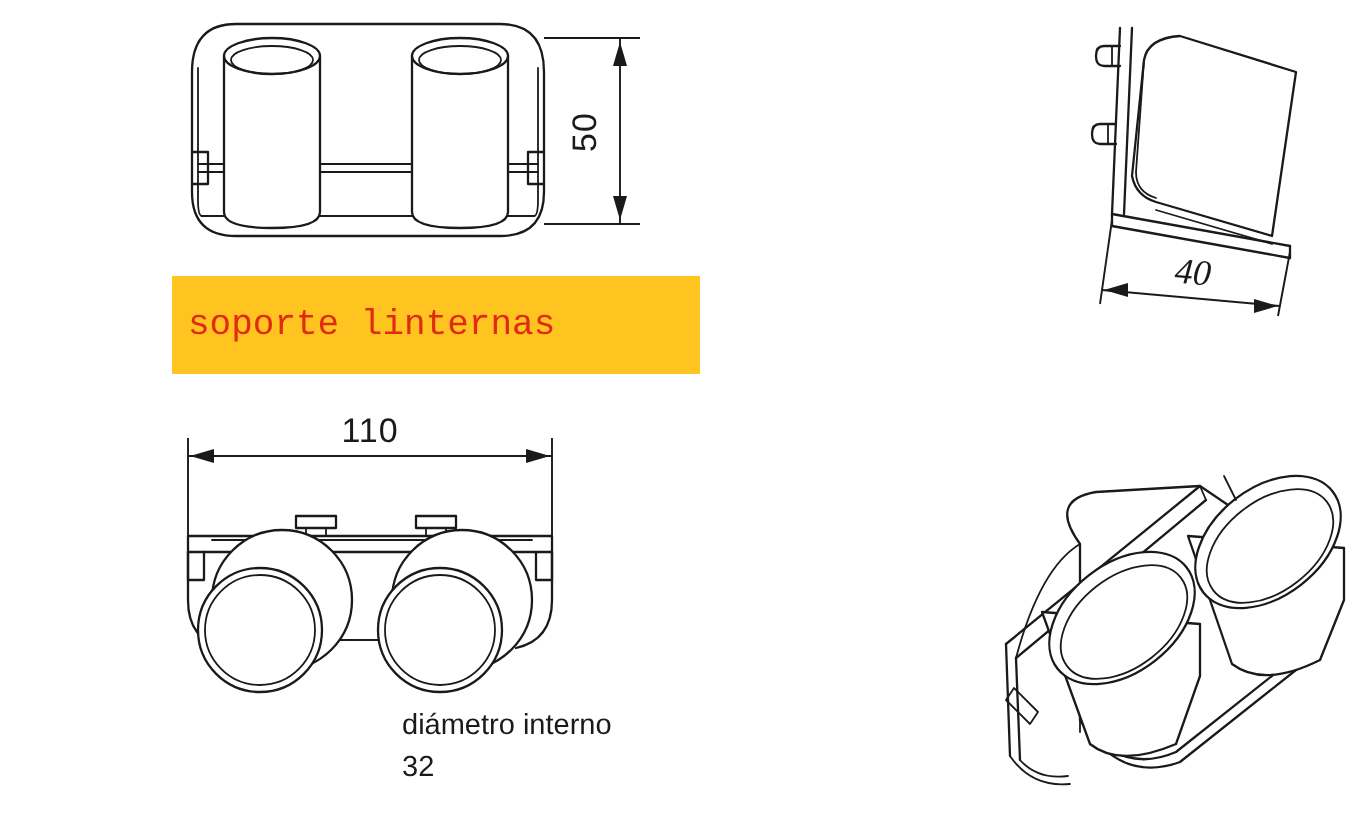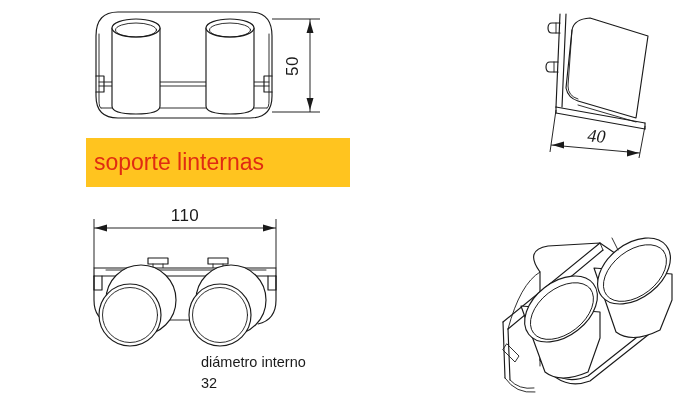--- a/index.html
+++ b/index.html
@@ -87,22 +87,22 @@
     top: 138px;
     width: 264px;
     height: 49px;
     background: #FFC41F;
     display: flex;
     align-items: center;
     padding-left: 8px;
     box-sizing: border-box;
   }
   #title-band .title-text {
-    font-family: Liberation Sans, sans-serif;
-    font-size: 23px;
+    font-family: Liberation Mono, monospace;
+    font-size: 18px;
     line-height: 1;
     color: #E02B12;
     white-space: nowrap;
     font-weight: 400;
   }
 </style>
 </head>
 <body>
 
 <div id="drawing-root">

